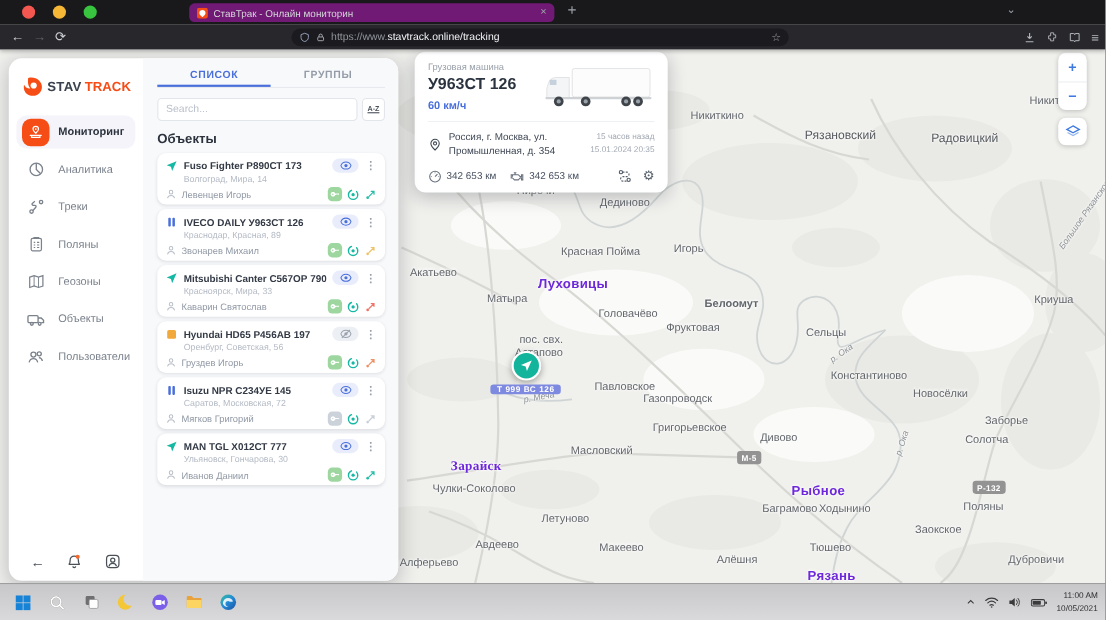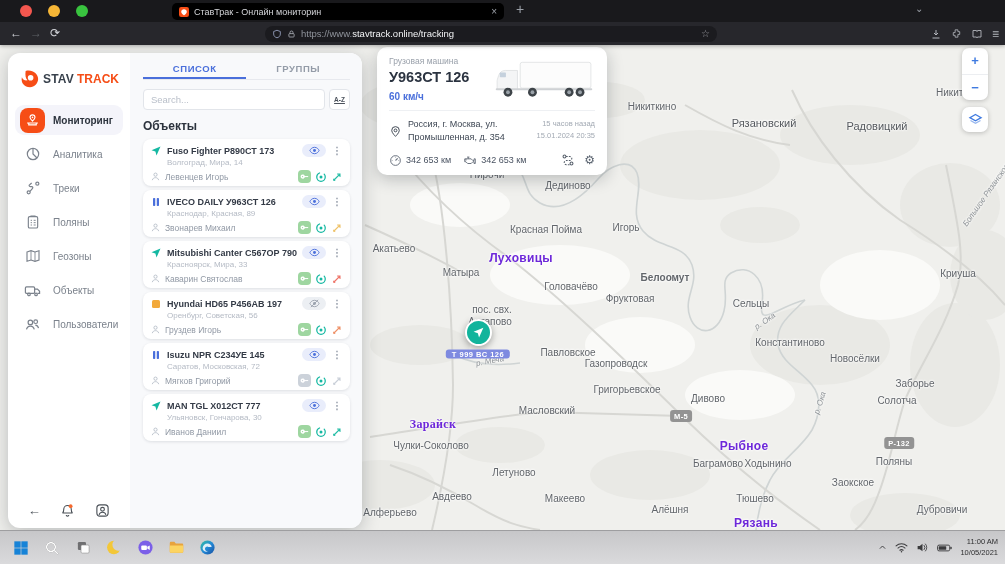--- a/index.html
+++ b/index.html
@@ -3,21 +3,21 @@
 <meta charset="utf-8">
 <style>
 *{margin:0;padding:0;box-sizing:border-box}
 body{font-family:"Liberation Sans",sans-serif;background:#000}
 .screen{position:relative;width:1005px;height:564px;overflow:hidden;background:#f0f0ed}
 
 .browser{position:absolute;left:0;top:0;width:100%;height:45px;z-index:20;box-shadow:0 1px 4px rgba(0,0,0,.3)}
 .tabbar{height:22px;background:#19191c;position:relative}
 .dot{position:absolute;top:5px;width:12px;height:12px;border-radius:50%}
 .dot.r{left:20px;background:#f4574f}.dot.y{left:48px;background:#f6b636}.dot.g{left:76px;background:#39c43f}
-.tab{position:absolute;left:172px;top:3px;width:332px;height:17px;background:#000000;border-radius:5px;color:#d4d5d9;font-size:9px;display:flex;align-items:center;gap:5px;padding:0 7px}
+.tab{position:absolute;left:172px;top:3px;width:332px;height:17px;background:#701a75;border-radius:5px;color:#d4d5d9;font-size:9px;display:flex;align-items:center;gap:5px;padding:0 7px}
 .tab .title{flex:1;overflow:hidden;white-space:nowrap;text-overflow:ellipsis}
 .tab .close{color:#9ba0a8;font-size:10px}
 .newtab{position:absolute;left:516px;top:1px;color:#9ba0a8;font-size:14px}
 .tabchev{position:absolute;left:915px;top:3px;color:#9ba0a8;font-size:10px}
 .toolbar{height:23px;background:#27272c;position:relative}
 .navbtn{position:absolute;top:4px;font-size:12px;color:#cfd1d6}
 .navbtn.dim{color:#5f6267}
 .urlbar{position:absolute;left:265px;top:3.5px;width:452px;height:16px;background:#1b1b1f;border-radius:8px;display:flex;align-items:center;gap:5px;padding:0 7px;font-size:9.5px}
 .urlpre{color:#8f939b}.urlhost{color:#f2f3f5}
 .url-star{margin-left:auto;color:#9a9aa0;font-size:10px}

